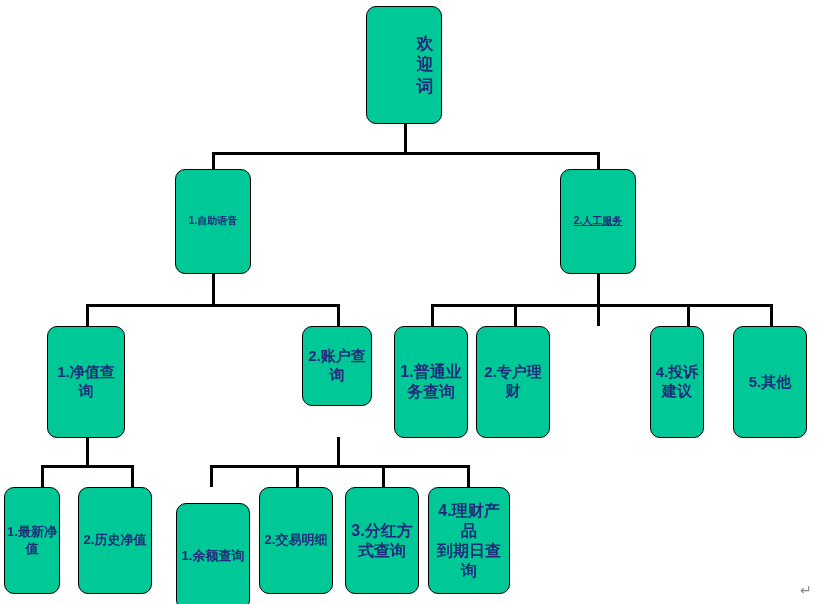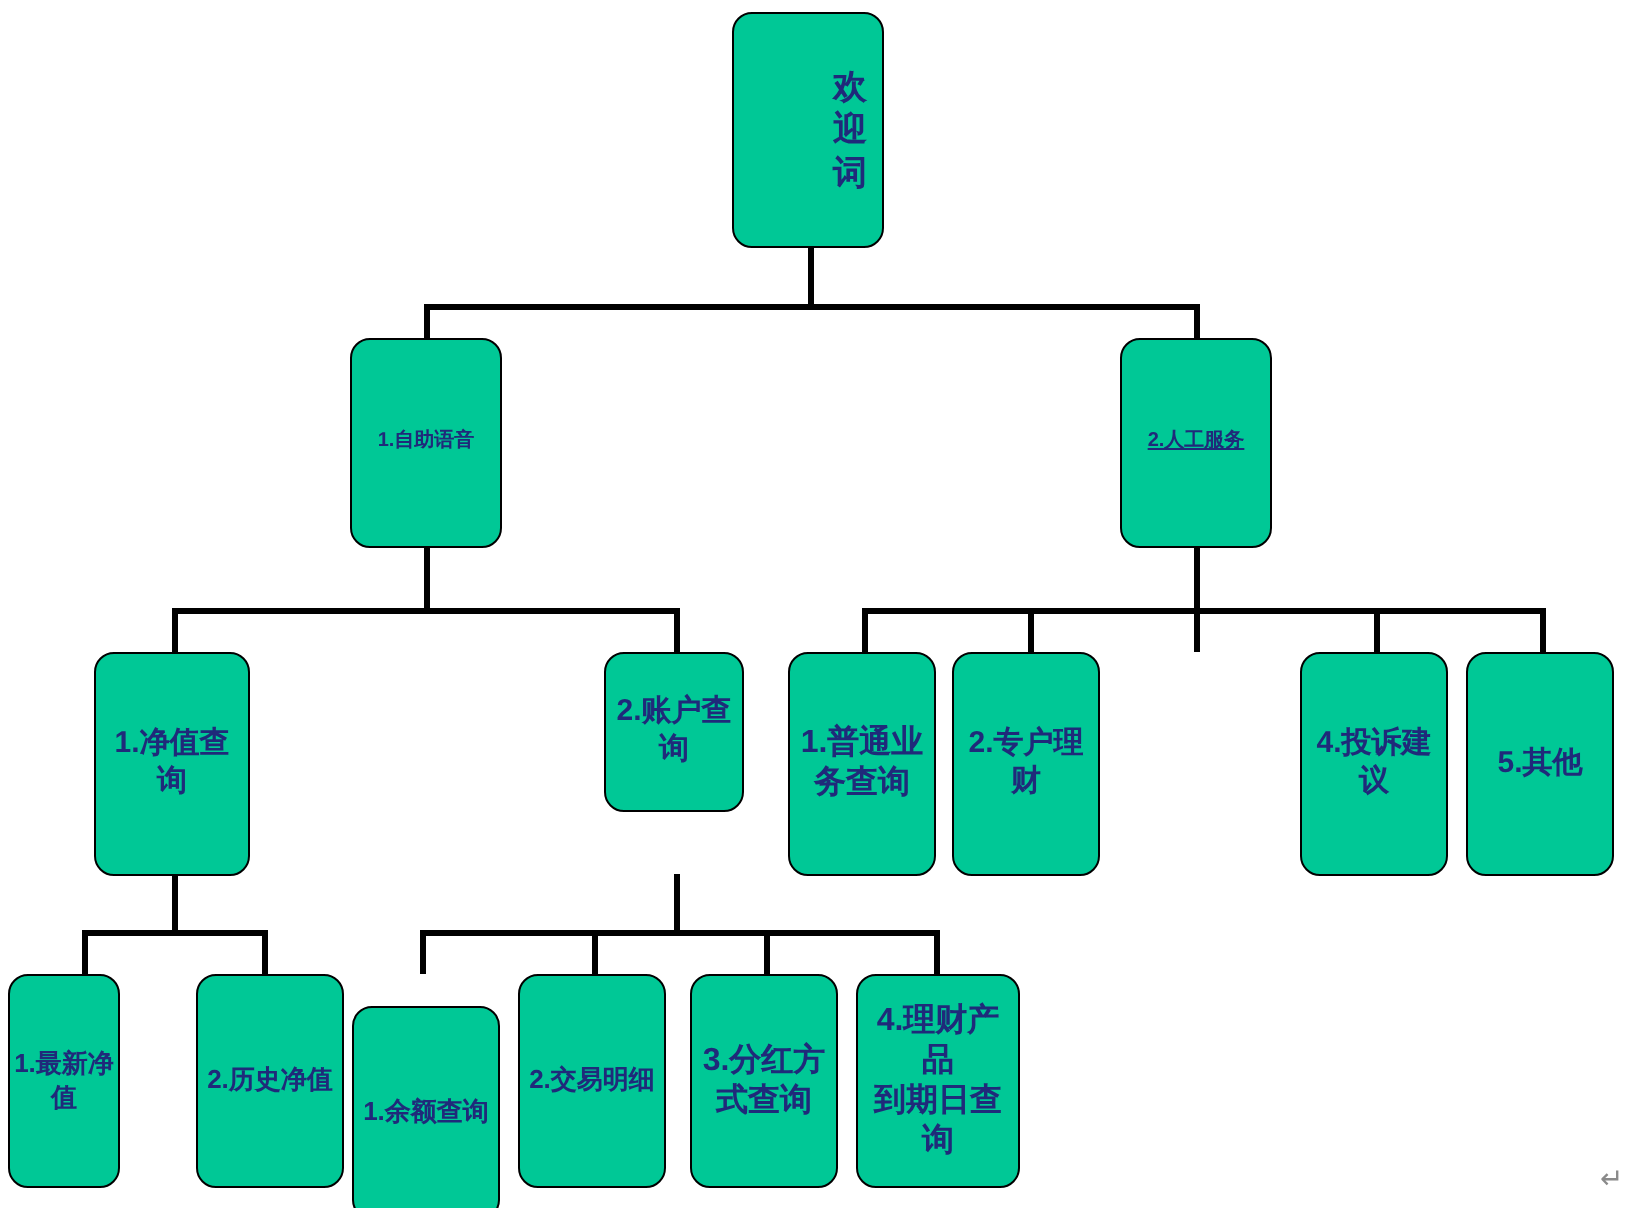--- a/index.html
+++ b/index.html
@@ -112,27 +112,27 @@
   <div class="node lvl2" style="left:47px; top:326px; width:78px; height:112px;">1.净值查询</div>
 
   <div class="node lvl2" style="left:302px; top:326px; width:70px; height:80px;">2.账户查询</div>
 
   <div class="node lvl2 small" style="left:394px; top:326px; width:74px; height:112px;">1.普通业
 务查询</div>
 
   <div class="node lvl2" style="left:476px; top:326px; width:74px; height:112px;">2.专户理财</div>
 
 
-  <div class="node lvl2" style="left:650px; top:326px; width:74px; height:112px;">4.投诉建议</div>
+  <div class="node lvl2" style="left:650px; top:326px; width:54px; height:112px;">4.投诉建议</div>
 
   <div class="node lvl2" style="left:733px; top:326px; width:74px; height:112px;">5.其他</div>
 
   <div class="node lvl3" style="left:4px; top:487px; width:56px; height:107px;">1.最新净值</div>
 
-  <div class="node lvl3" style="left:98px; top:487px; width:74px; height:107px;">2.历史净值</div>
+  <div class="node lvl3" style="left:78px; top:487px; width:74px; height:107px;">2.历史净值</div>
 
   <div class="node lvl3" style="left:176px; top:487px; width:74px; height:107px;margin-top:16px;">1.余额查询</div>
 
   <div class="node lvl3" style="left:259px; top:487px; width:74px; height:107px;">2.交易明细</div>
 
   <div class="node lvl3 small" style="left:345px; top:487px; width:74px; height:107px;">3.分红方
 式查询</div>
 
   <div class="node lvl3 small" style="left:428px; top:487px; width:82px; height:107px;">4.理财产品
 到期日查询</div>

